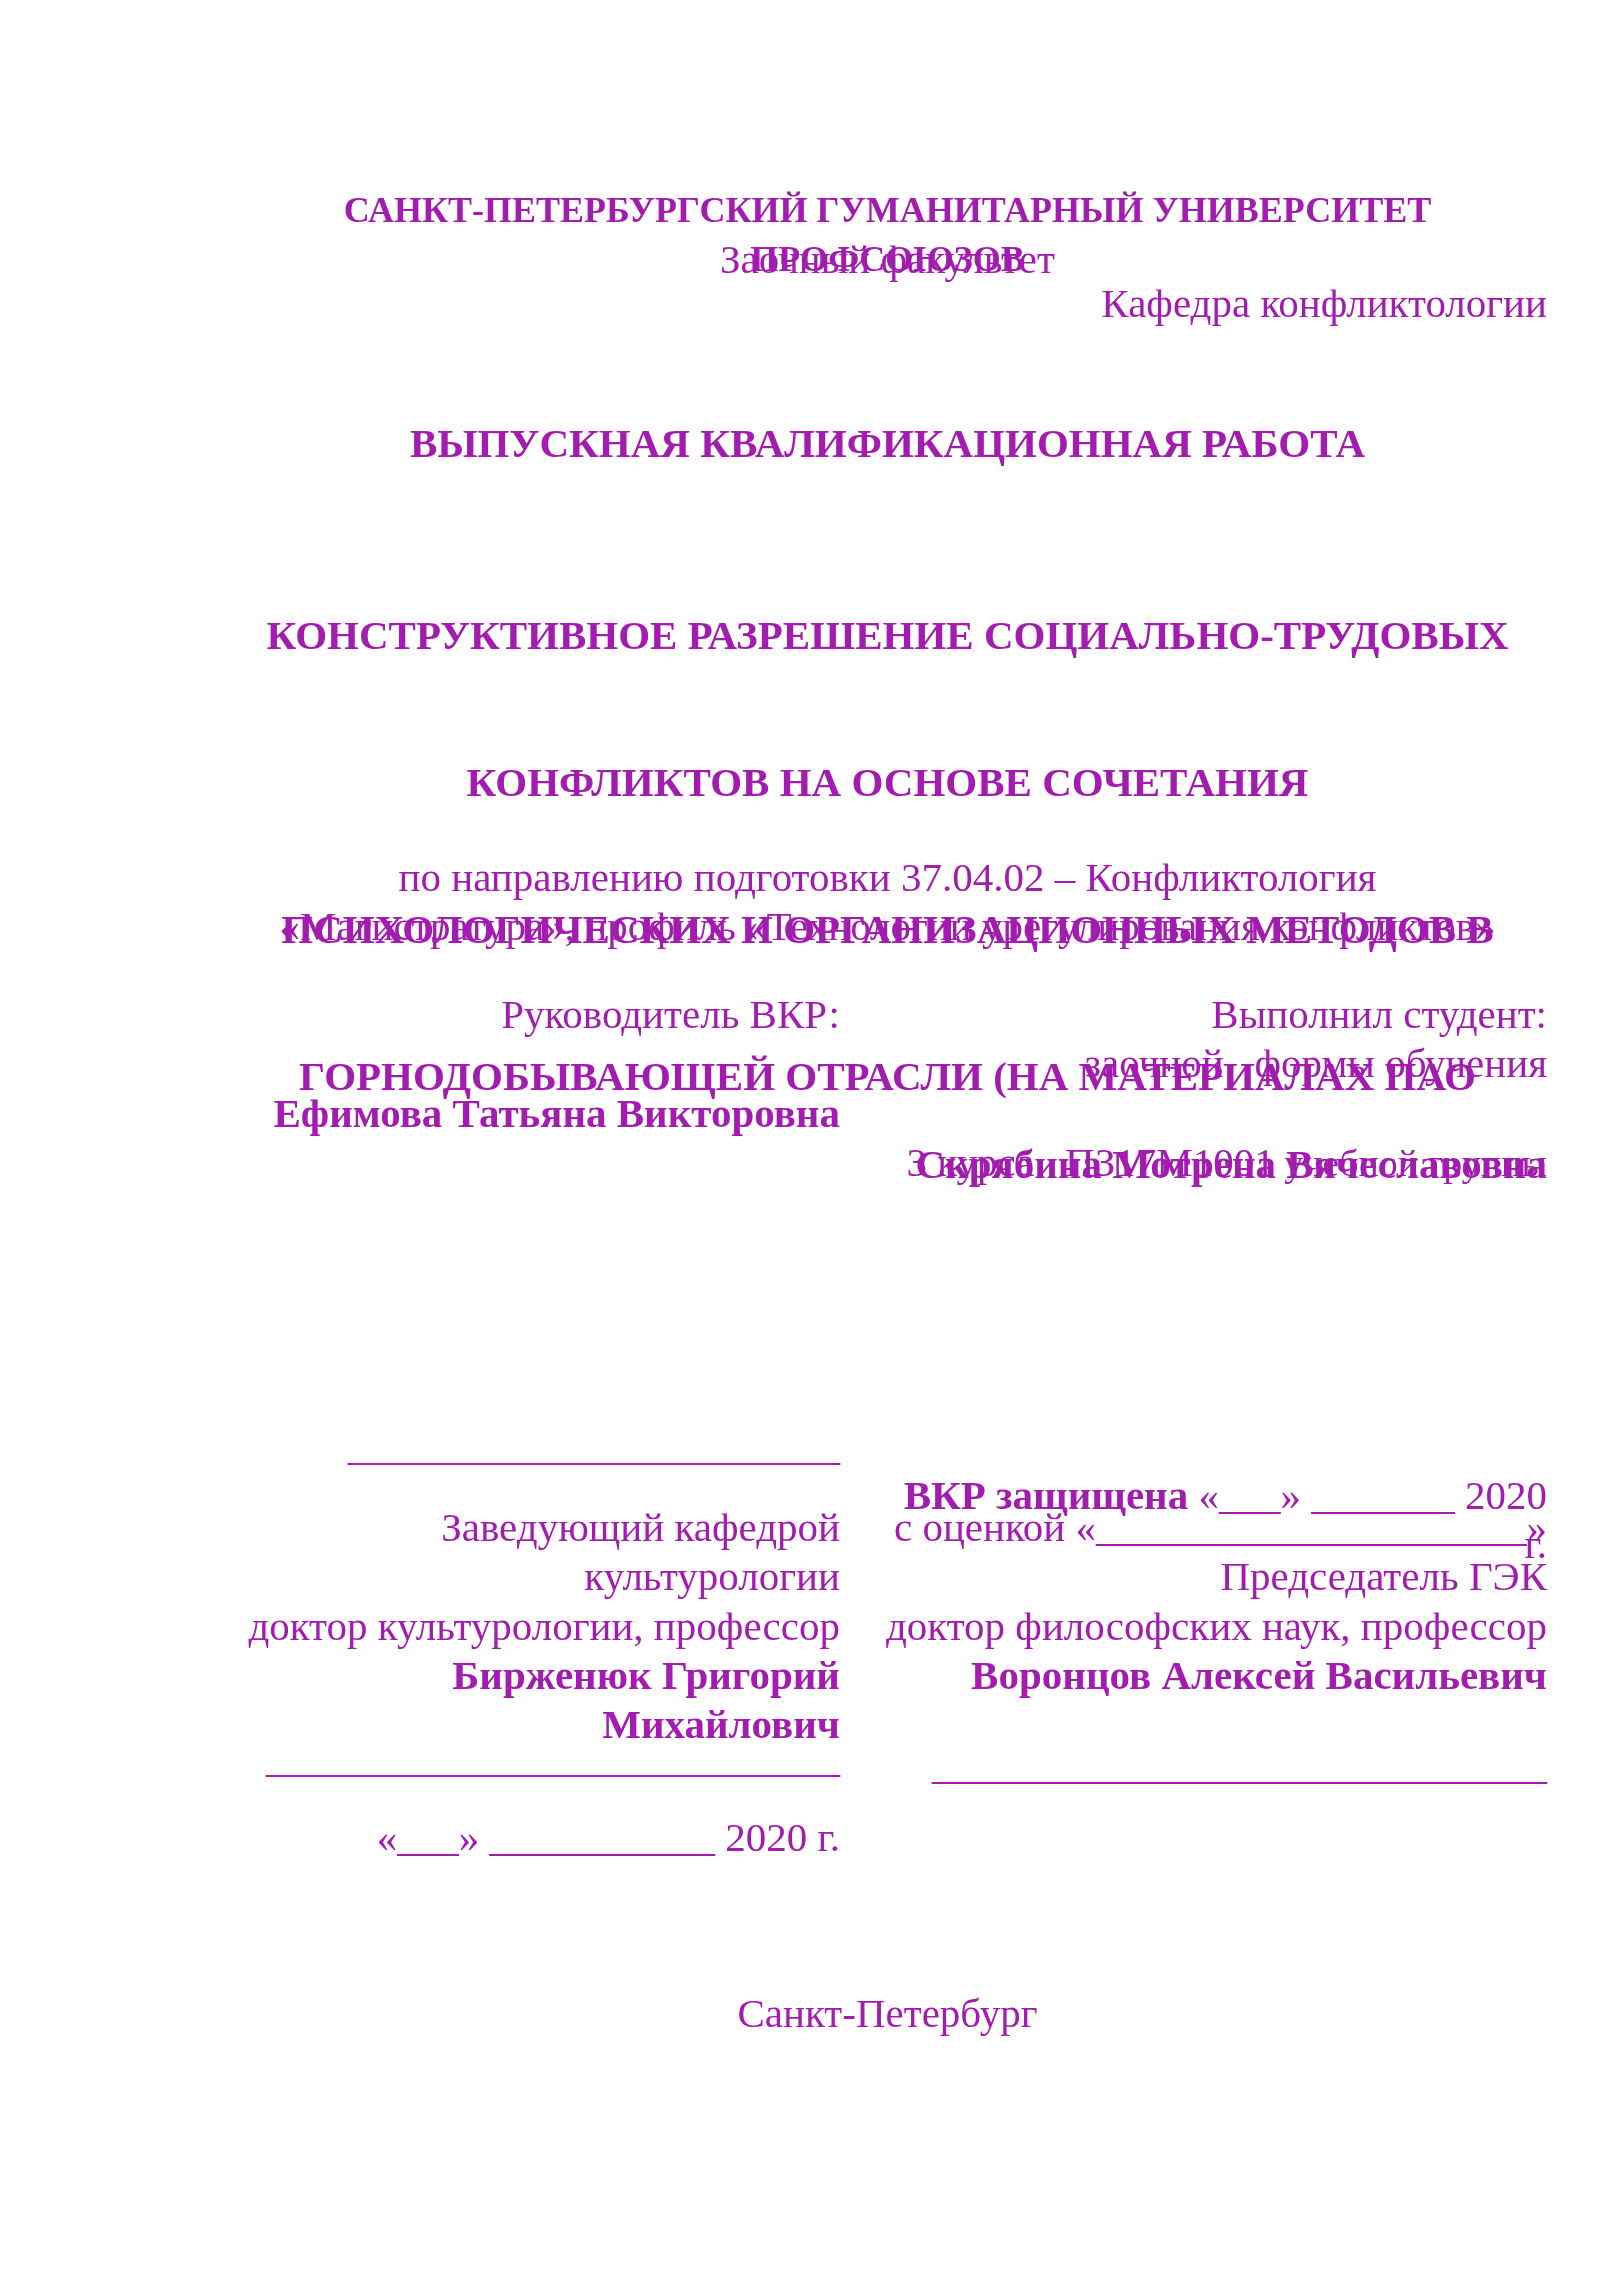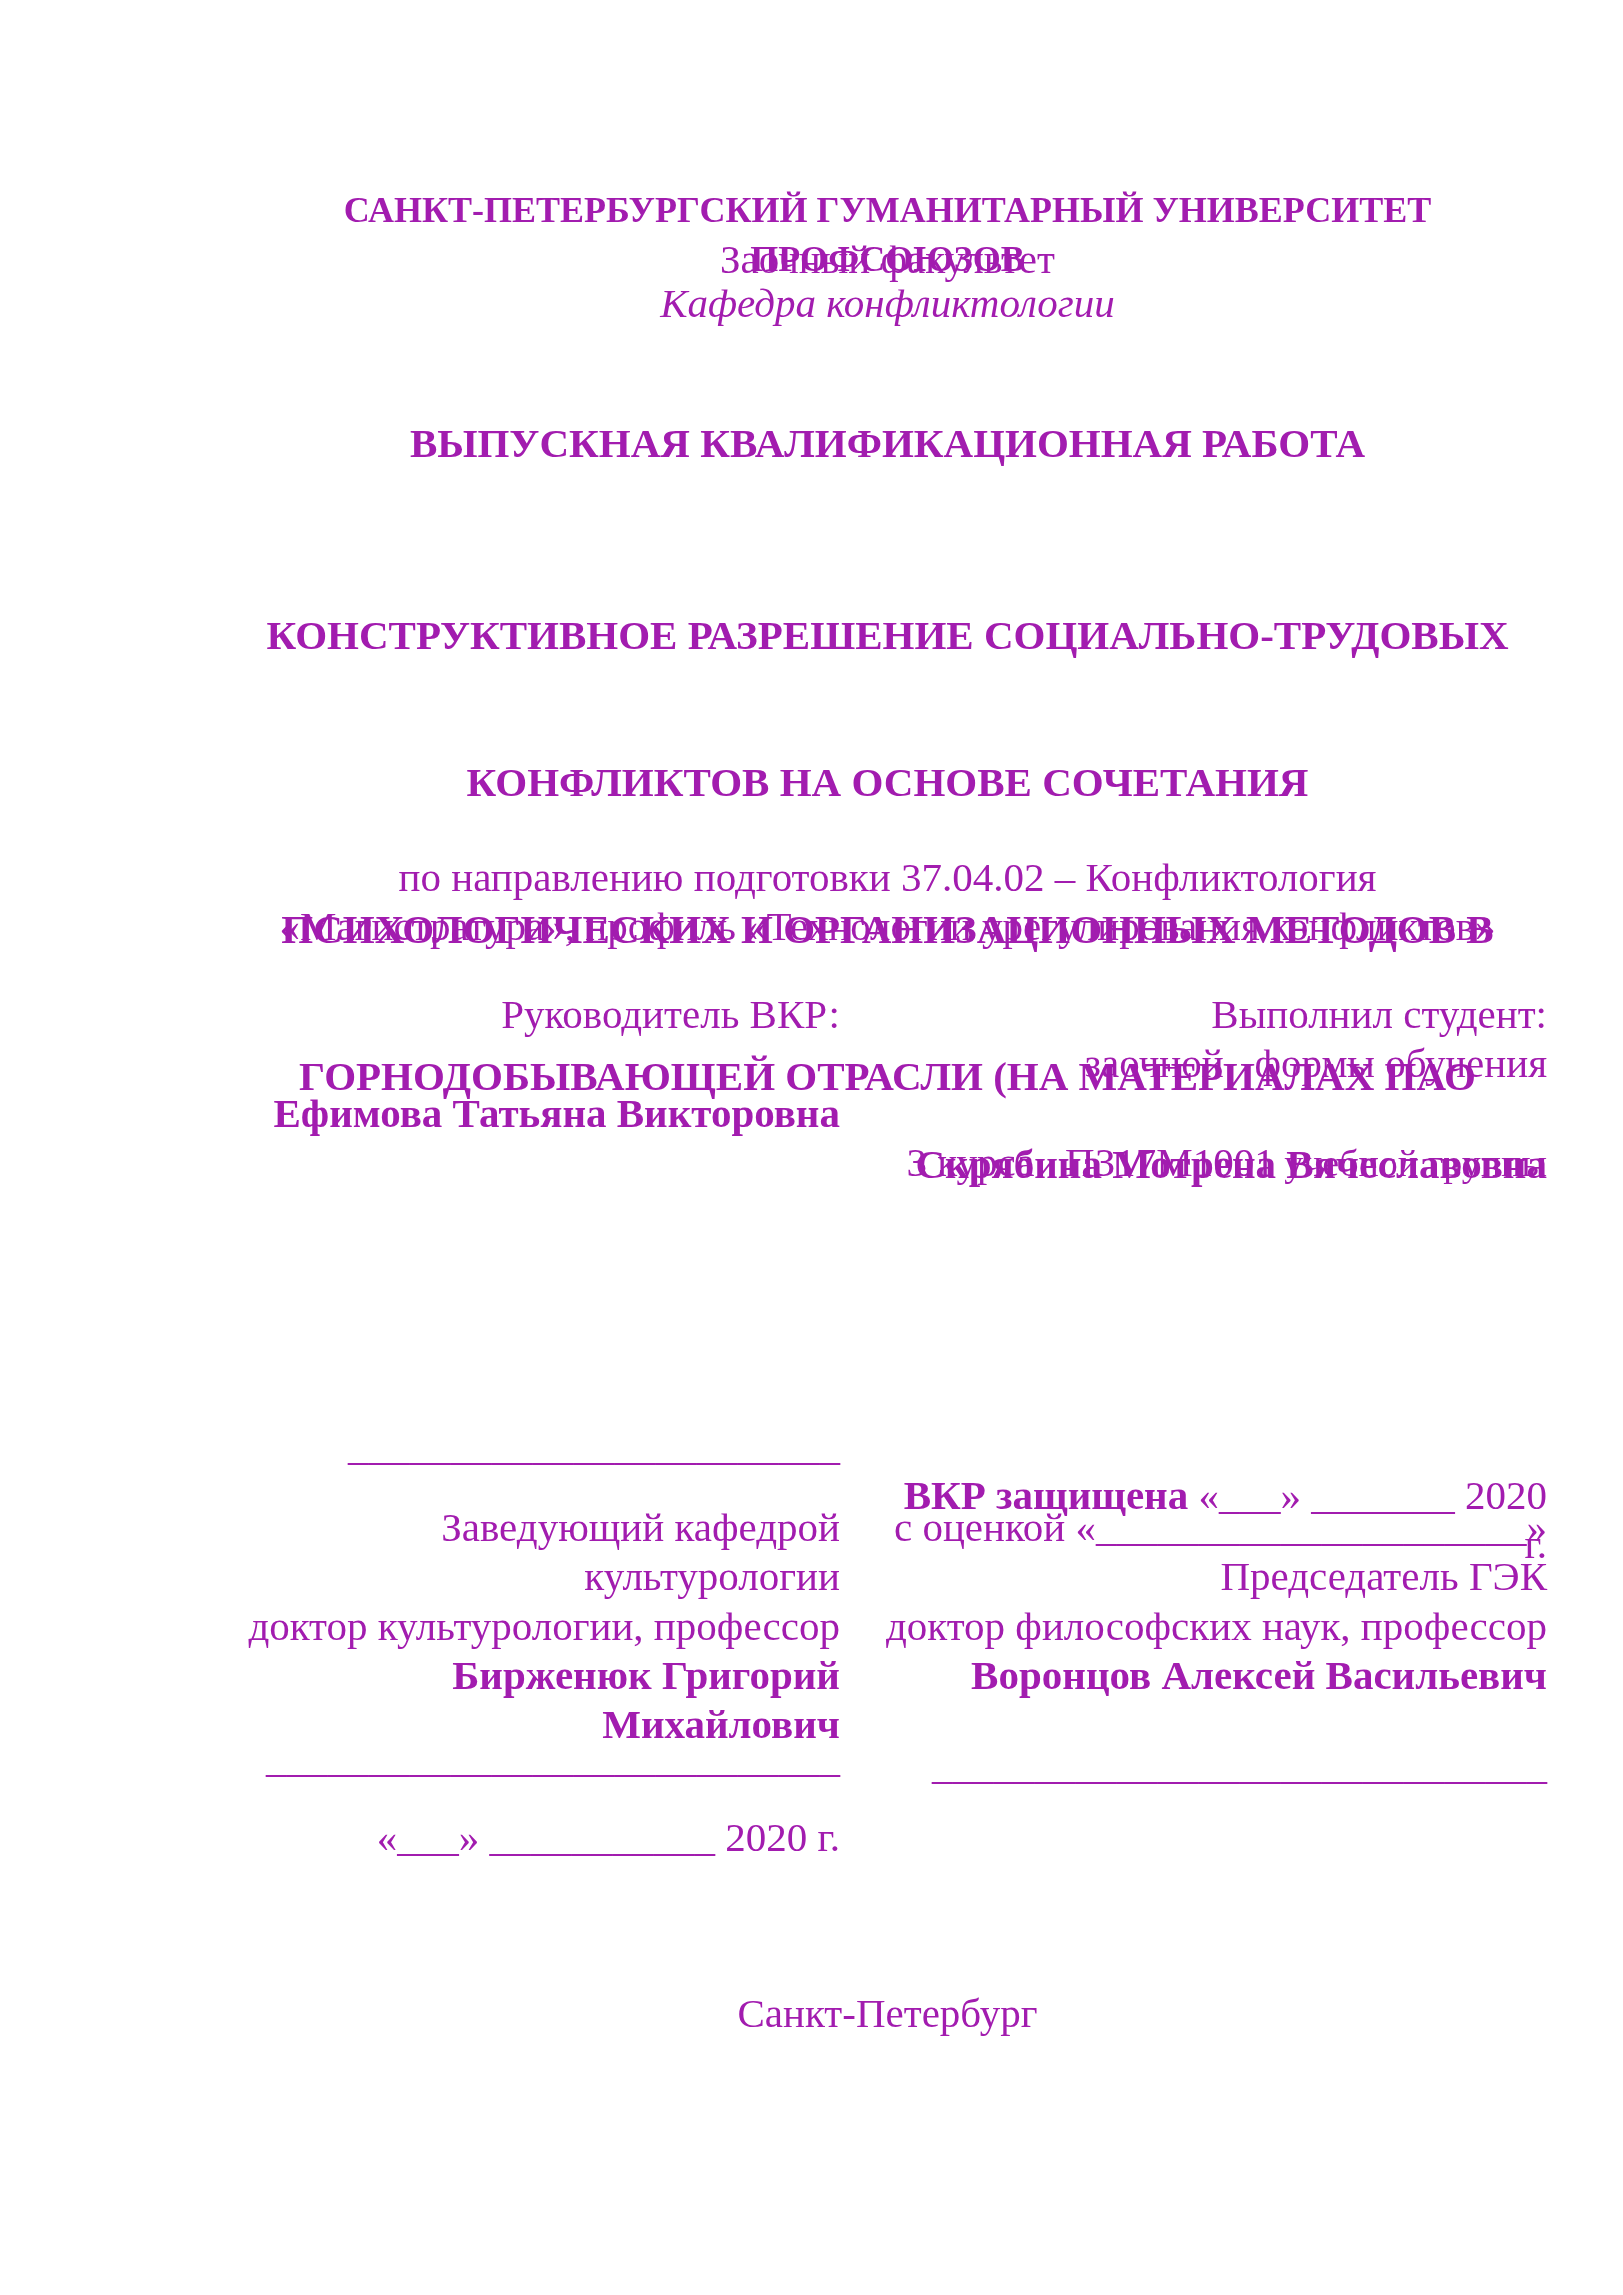--- a/index.html
+++ b/index.html
@@ -19,21 +19,21 @@
   }
   .line {
     position: absolute;
     left: 228px;
     width: 1319px;
     line-height: 49px;
     white-space: pre-wrap;
     text-align: right;
   }
   .center { text-align: center; }
-  .right  { text-align: center; font-style: italic; }
+  .right  { text-align: right; }
   .lcol   { left: 228px;  width: 612px; }
   .rcol   { left: 848px; width: 699px; }
   .b      { font-weight: bold; }
   .small  { font-size: 38px; }
   .hdr    { font-size: 36px; }
   .title-block div { line-height: 49px; }
 </style>
 </head>
 <body>
 

